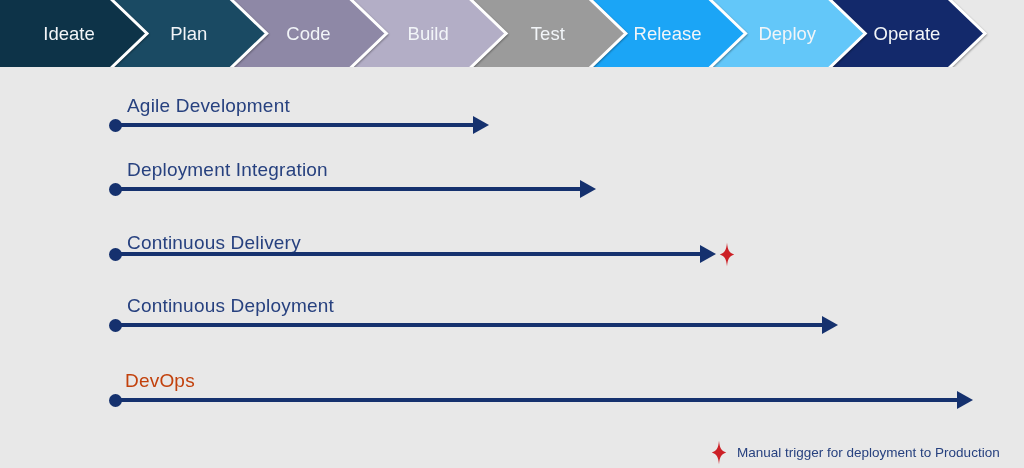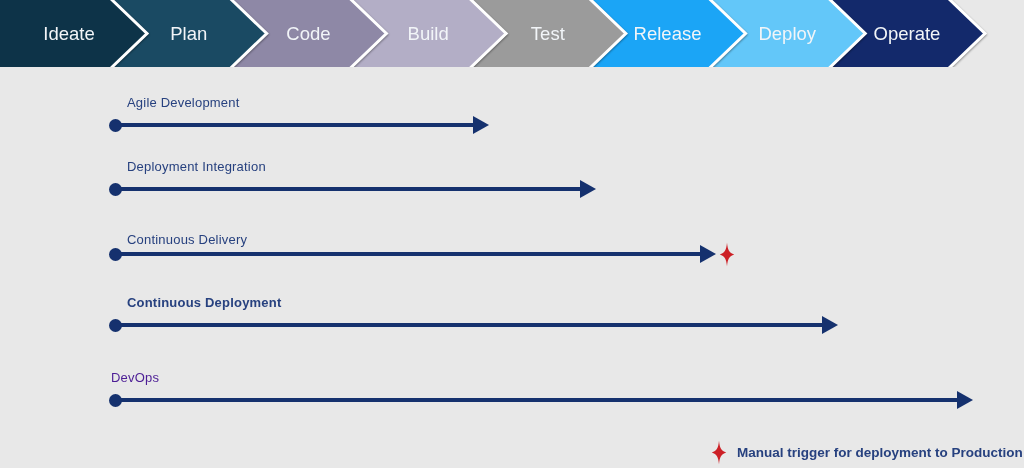--- a/index.html
+++ b/index.html
@@ -29,21 +29,21 @@
     filter: drop-shadow(0 1px 1px rgba(0,0,0,0.45));
   }
   #chevron-band text {
     font-family: "Liberation Sans", sans-serif;
     font-size: 18.5px;
     fill: #f2f5f8;
     text-anchor: middle;
   }
   .row-label {
     position: absolute;
-    font-size: 13px;
+    font-size: 19px;
     letter-spacing: 0.2px;
     white-space: nowrap;
   }
   .arrow-line {
     position: absolute;
     height: 4px;
     border-radius: 2px;
   }
   .arrow-dot {
     position: absolute;
@@ -70,21 +70,21 @@
     display: flex;
     align-items: center;
   }
   #legend .legend-star {
     width: 18px;
     height: 27px;
     margin-right: 9px;
   }
   #legend .legend-text {
     font-size: 13.5px;
-    font-weight: bold;
+    font-weight: normal;
     white-space: nowrap;
   }
 </style>
 </head>
 <body>
 
 <div id="stage">
 
   <svg id="chevron-band" width="1024" height="67" viewBox="0 0 1024 67">
       <path d="M 829.9699999999999 -2 L 947.9699999999999 -2 L 984.9699999999999 33.5 L 947.9699999999999 69 L 829.9699999999999 69 Z" style="fill: rgb(19, 41, 107);"></path>
@@ -114,25 +114,25 @@
       <div class="arrow-line" style="left: 115px; top: 187px; width: 469px; background: rgb(21, 49, 110);"></div>
       <div class="arrow-dot" style="left: 109px; top: 182.5px; background: rgb(21, 49, 110);"></div>
       <div class="arrow-head" style="left: 580px; top: 180px; border-left: 16px solid rgb(21, 49, 110);"></div>
       <div class="row-label" style="left: 127px; top: 224px; color: rgb(39, 65, 127); margin-top: 8px;">Continuous Delivery</div>
       <div class="arrow-line" style="left: 115px; top: 252px; width: 589px; background: rgb(21, 49, 110);"></div>
       <div class="arrow-dot" style="left: 109px; top: 247.5px; background: rgb(21, 49, 110);"></div>
       <div class="arrow-head" style="left: 700px; top: 245px; border-left: 16px solid rgb(21, 49, 110);"></div>
       <svg class="star-icon" viewBox="0 0 20 26" width="18" height="27" style="left: 718px; top: 240.5px;">
         <path d="M10 0 C10.8 8 12.5 11.2 18 13 C12.5 14.8 10.8 18 10 26 C9.2 18 7.5 14.8 2 13 C7.5 11.2 9.2 8 10 0 Z" style="fill: rgb(204, 32, 38);"></path>
       </svg>
-      <div class="row-label" style="left: 127px; top: 295px; color: rgb(39, 65, 127); font-weight: bold;">Continuous Deployment</div>
+      <div class="row-label" style="left: 127px; top: 295px; color: rgb(39, 65, 127);">Continuous Deployment</div>
       <div class="arrow-line" style="left: 115px; top: 323px; width: 711px; background: rgb(21, 49, 110);"></div>
       <div class="arrow-dot" style="left: 109px; top: 318.5px; background: rgb(21, 49, 110);"></div>
       <div class="arrow-head" style="left: 822px; top: 316px; border-left: 16px solid rgb(21, 49, 110);"></div>
-      <div class="row-label" style="left: 111px; top: 370px; color: #4c1d95;">DevOps</div>
+      <div class="row-label" style="left: 125px; top: 370px; color: #c2410c;">DevOps</div>
       <div class="arrow-line" style="left: 115px; top: 398px; width: 846px; background: rgb(21, 49, 110);"></div>
       <div class="arrow-dot" style="left: 109px; top: 393.5px; background: rgb(21, 49, 110);"></div>
       <div class="arrow-head" style="left: 957px; top: 391px; border-left: 16px solid rgb(21, 49, 110);"></div>
     </div>
 
   <div id="legend">
     <svg class="legend-star" viewBox="0 0 20 26">
       <path d="M10 0 C10.8 8 12.5 11.2 18 13 C12.5 14.8 10.8 18 10 26 C9.2 18 7.5 14.8 2 13 C7.5 11.2 9.2 8 10 0 Z" style="fill: rgb(204, 32, 38);"></path>
     </svg>
     <span class="legend-text" style="color: rgb(39, 65, 127);">Manual trigger for deployment to Production</span>

